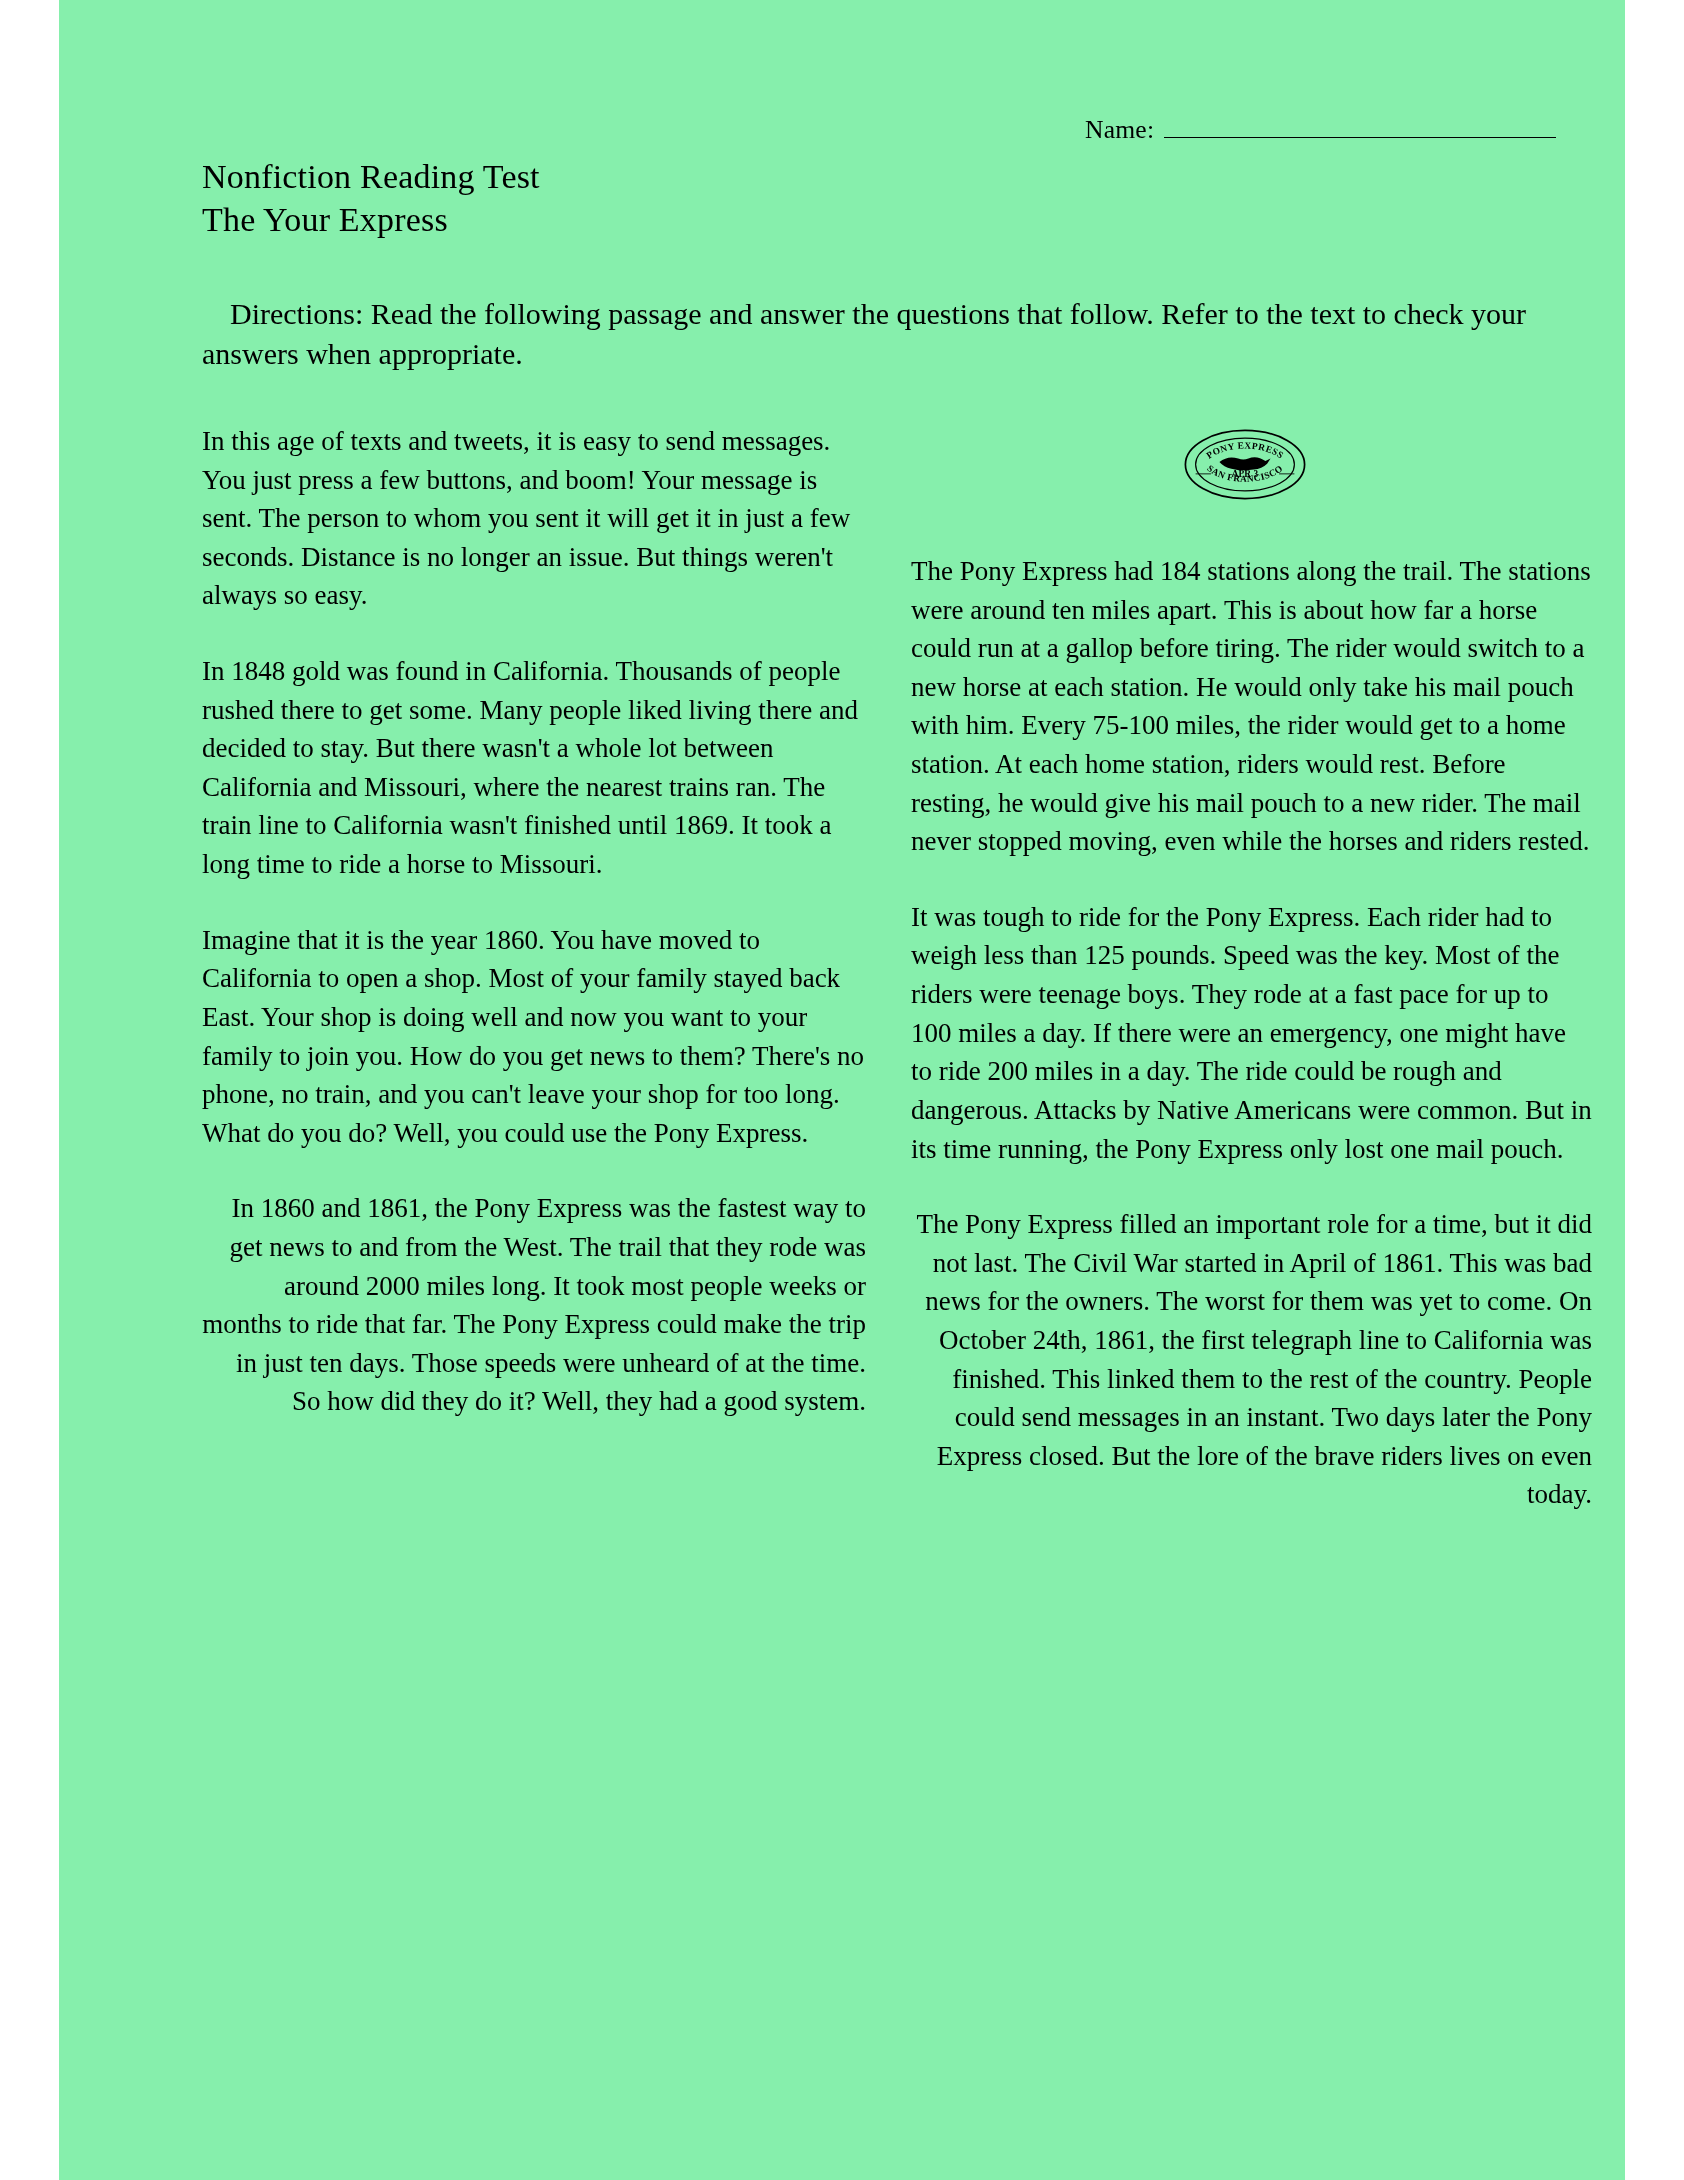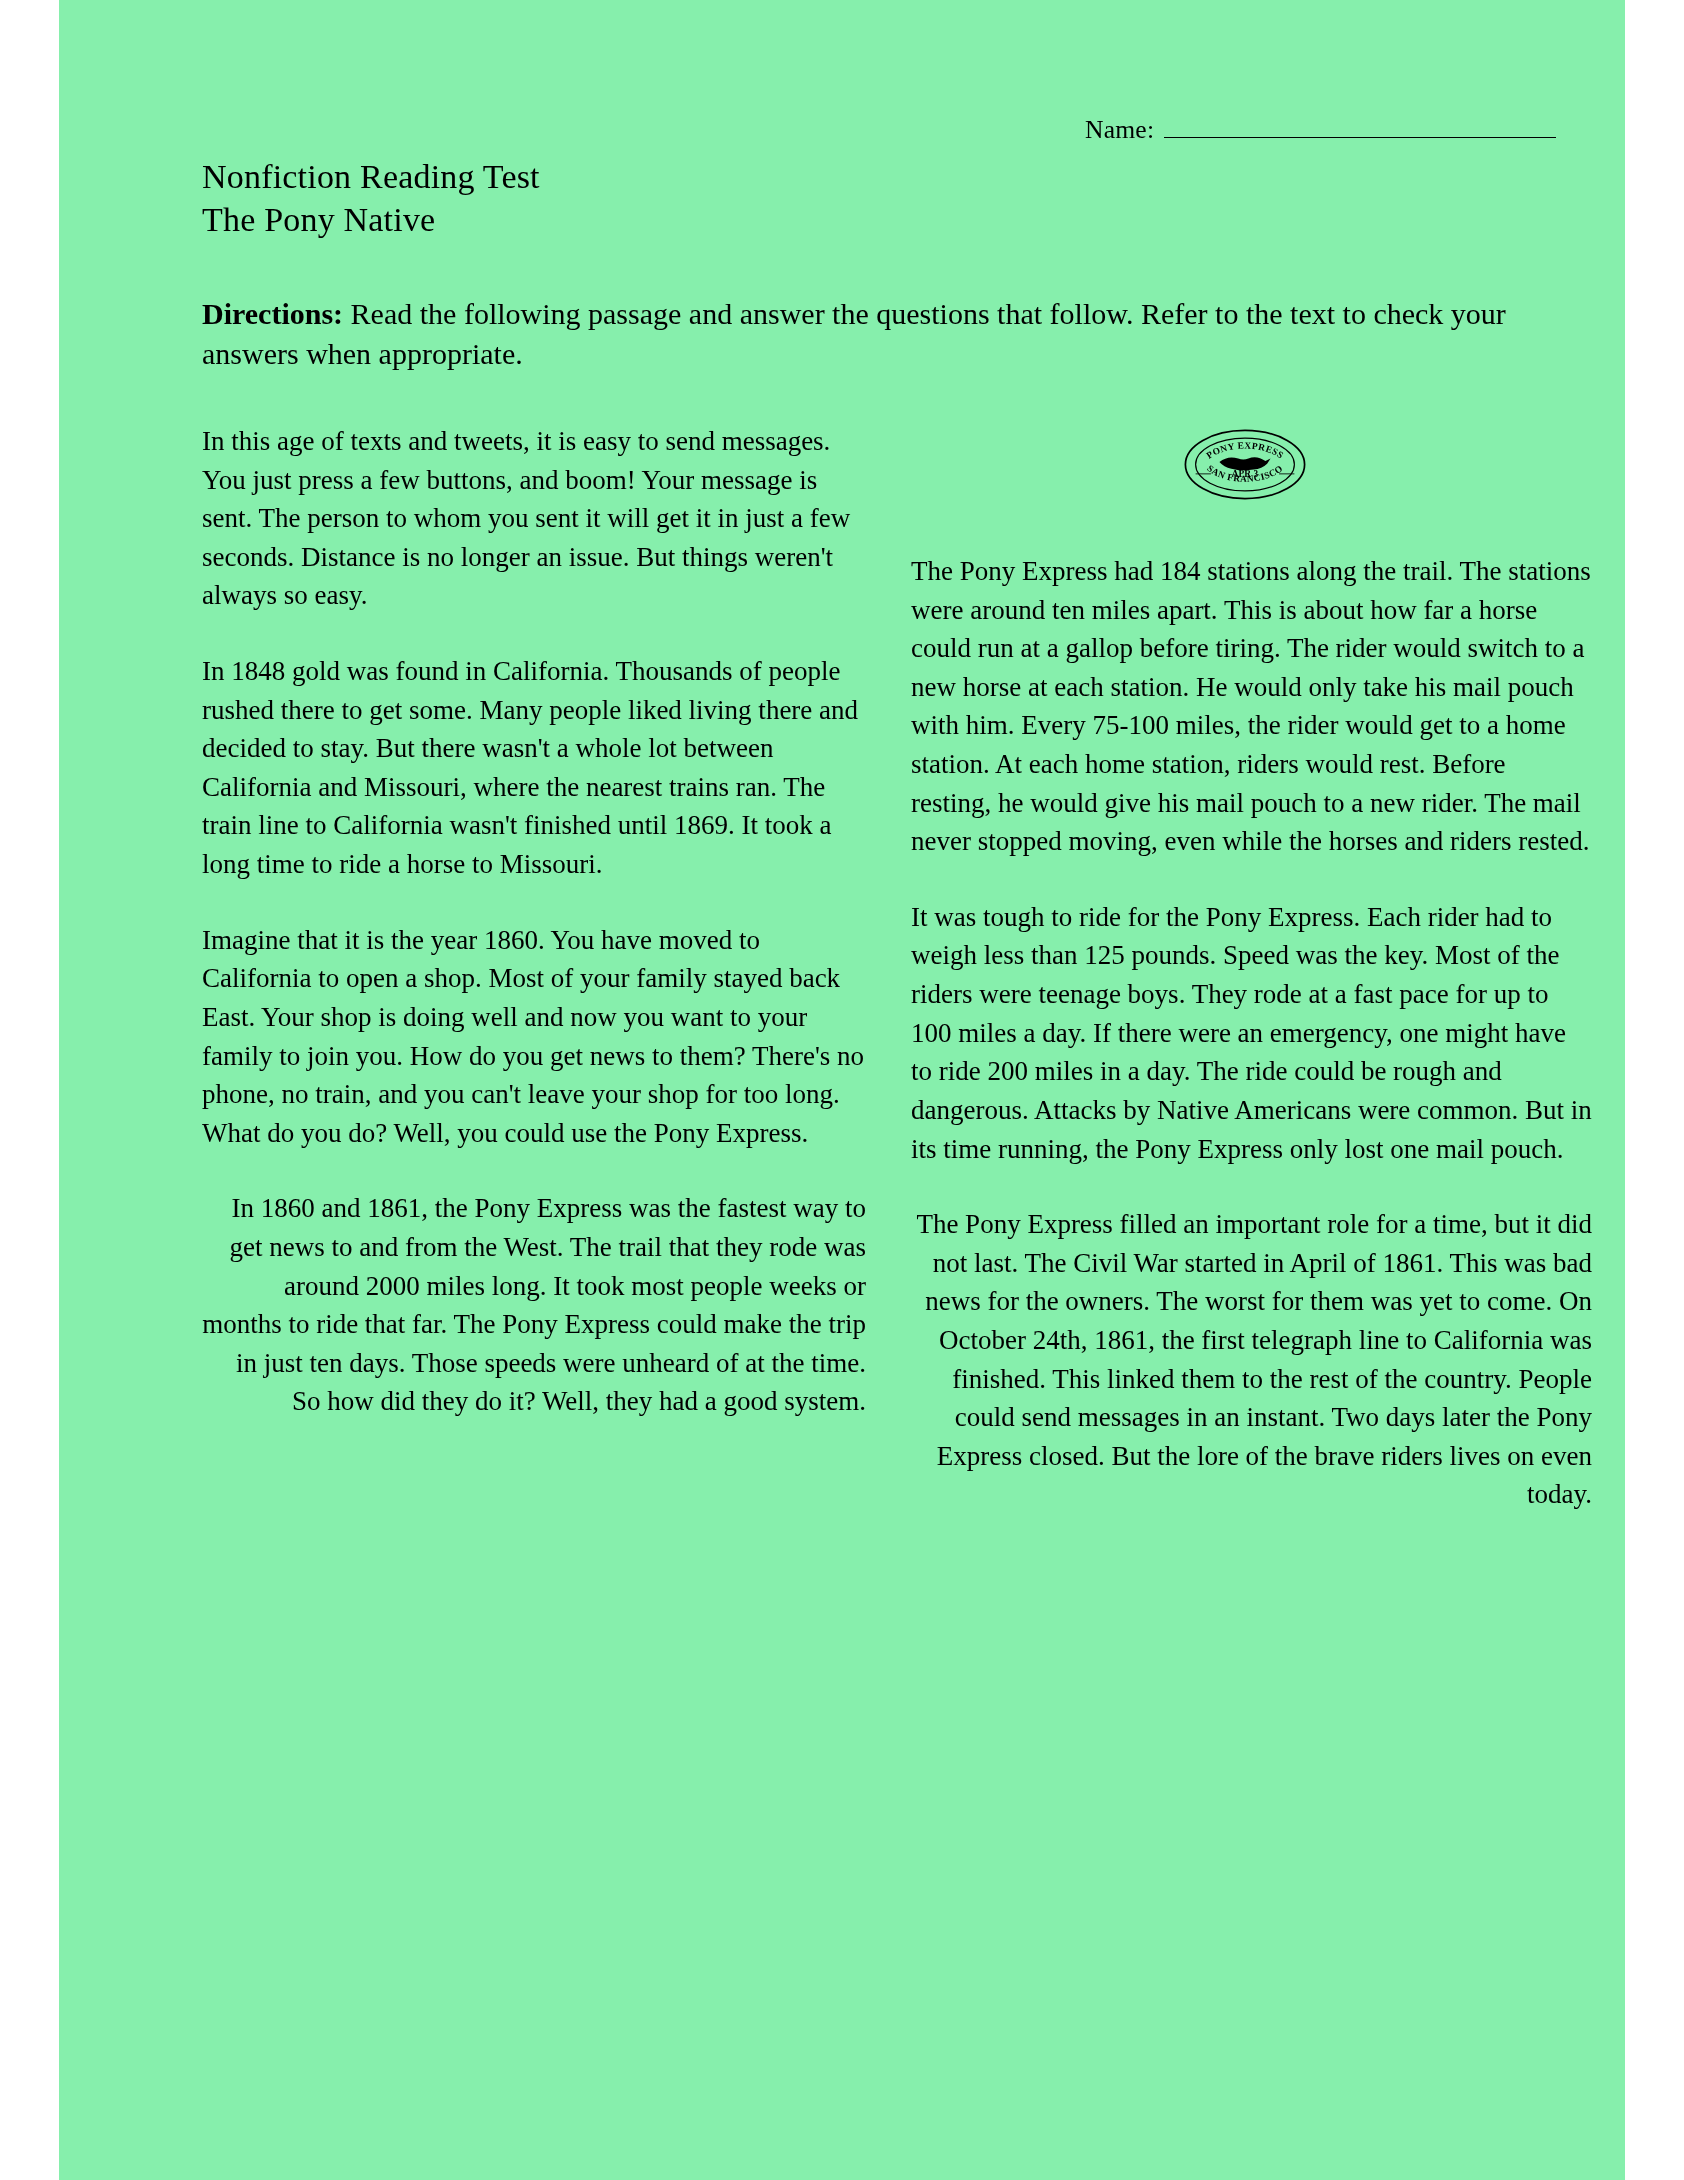--- a/index.html
+++ b/index.html
@@ -61,21 +61,22 @@
   .directions {
     position: absolute;
     top: 294px;
     left: 143px;
     width: 1395px;
     font-size: 30px;
     line-height: 1.33;
     text-align: left;
   }
   .directions b {
-    font-weight: bold;
+    font-weight: normal;
+    margin-left: 28px;
   }
 
   
   .col {
     position: absolute;
     font-size: 27px;
     line-height: 1.43;
   }
   .col-left {
     top: 422px;
@@ -112,21 +113,21 @@
 
 <div class="page">
 
   <div class="name-row">
     <span class="name-label">Name:</span>
     <span class="name-blank"></span>
   </div>
 
   <div class="title-block">
     <div class="title-line">Nonfiction Reading Test</div>
-    <div class="title-line">The Pony Native</div>
+    <div class="title-line">The Your Express</div>
   </div>
 
   <div class="directions">
     <b>Directions:</b><span> Read the following passage and answer the questions that follow. Refer to the text to check your answers when appropriate.</span>
   </div>
 
   <div class="stamp">
     <svg width="126" height="77" viewBox="0 0 148 90" xmlns="http://www.w3.org/2000/svg">
       <ellipse cx="74" cy="45" rx="70" ry="40" fill="none" stroke="#000" stroke-width="2"></ellipse>
       <ellipse cx="74" cy="45" rx="58" ry="31" fill="none" stroke="#000" stroke-width="1.4"></ellipse>

